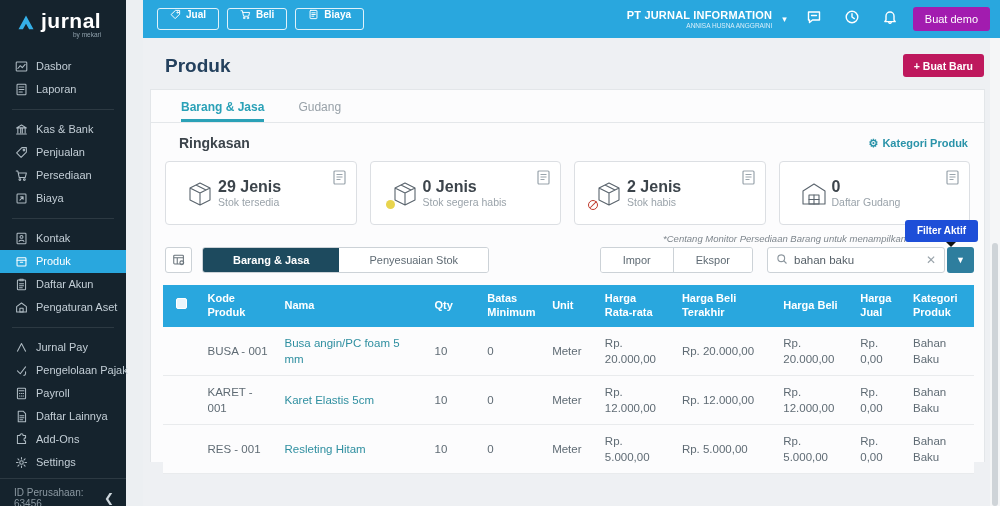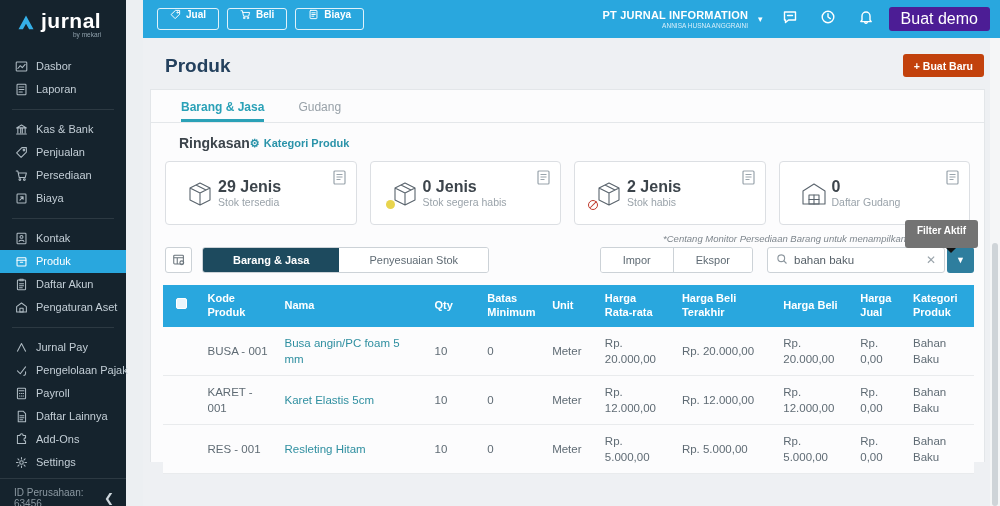--- a/index.html
+++ b/index.html
@@ -38,38 +38,38 @@
   .tb-btn svg { width:11px; height:11px; stroke:#fff; fill:none; stroke-width:1.4;
     stroke-linecap:round; stroke-linejoin:round; }
   .tb-spacer { flex:1; }
   .tb-company { text-align:right; color:#fff; line-height:1.15; cursor:pointer; }
   .tb-company .cname { font-size:11px; font-weight:bold; letter-spacing:.2px; }
   .tb-company .uname { font-size:6.5px; color:#d9effa; }
   .tb-caret { color:#fff; font-size:9px; margin:0 4px 0 2px; }
   .tb-ic { width:30px; text-align:center; cursor:pointer; }
   .tb-ic svg { width:16px; height:16px; stroke:#fff; fill:none; stroke-width:1.4;
     stroke-linecap:round; stroke-linejoin:round; }
-  .demo-btn { background:#4c1d95; color:#fff; border:none; border-radius:3px;
-    height:24px; padding:0 12px; font-size:16px; cursor:pointer; }
+  .demo-btn { background:#a21caf; color:#fff; border:none; border-radius:3px;
+    height:24px; padding:0 12px; font-size:11px; cursor:pointer; }
 
   
   .content { position:absolute; left:143px; top:38px; right:0; bottom:0; background:#eef0f3; }
   .page-head { display:flex; align-items:center; justify-content:space-between;
     padding:16px 16px 12px 22px; }
   .page-title { font-size:19px; font-weight:bold; color:#24415e; }
-  .create-btn { background:#c2410c; color:#fff; border:none; border-radius:3px;
+  .create-btn { background:#be185d; color:#fff; border:none; border-radius:3px;
     height:23px; padding:0 11px; font-size:10.5px; font-weight:bold; cursor:pointer; }
 
   .panel { position:relative; margin:0 15px 0 7px; background:#fcfcfd;
     border:1px solid #e3e6e9; border-bottom:none; height:373px; }
   .tabs { display:flex; gap:34px; padding:0 0 0 30px; border-bottom:1px solid #e4e7ea; height:33px; }
   .tab { font-size:12px; padding-top:10px; cursor:pointer; color:#98a1a8; }
   .tab.active { color:#2aa1b7; font-weight:bold; border-bottom:3px solid #2aa1b7; }
 
-  .summary-head { display:flex; align-items:center; justify-content:flex-start;
+  .summary-head { display:flex; align-items:center; justify-content:space-between;
     padding:12px 16px 0 28px; }
   .ringkasan { font-size:14px; font-weight:bold; color:#3c444b; }
   .cat-link { font-size:11px; font-weight:bold; color:#2a93a9; cursor:pointer;
     display:inline-flex; align-items:center; gap:4px; }
   .cat-gear { font-size:11px; }
 
   .cards { display:flex; gap:13px; padding:10px 14px 0 14px; }
   .card { position:relative; flex:1; height:64px; background:#fff; border:1px solid #dcdfe3;
     border-radius:4px; display:flex; align-items:center; padding:0 14px 0 18px; }
   .card-ic { position:relative; width:34px; height:30px; color:#5a646d; }
@@ -81,22 +81,22 @@
     border-radius:50%; border:1.4px solid #c0392b; }
   .badge-slash::after { content:""; position:absolute; left:0; top:3.2px; width:9px;
     height:1.4px; background:#c0392b; transform:rotate(-45deg); }
   .card-val { font-size:16px; font-weight:bold; color:#3c444b; line-height:1.15; }
   .card-lab { font-size:10.5px; color:#9aa3aa; }
   .card-doc { position:absolute; top:8px; right:10px; width:13px; height:15px; cursor:pointer; }
   .card-doc svg { width:13px; height:15px; stroke:#99a4ac; fill:none; stroke-width:1.2; }
 
   .note-row { text-align:right; font-size:9.5px; font-style:italic; color:#7e868d;
     padding:8px 78px 0 0; height:20px; }
-  .tooltip { position:absolute; top:130px; right:6px; background:#737373; color:#fff;
-    font-size:10px; font-weight:bold; padding:5px 12px 12px; border-radius:3px; z-index:6; }
+  .tooltip { position:absolute; top:130px; right:6px; background:#1d4ed8; color:#fff;
+    font-size:10px; font-weight:bold; padding:5px 12px 6px; border-radius:3px; z-index:6; }
   .tooltip::after { content:""; position:absolute; bottom:-5px; right:22px;
     border:5px solid transparent; border-top-color:#101213; border-bottom:none; }
 
   .controls { display:flex; align-items:center; padding:2px 10px 0 14px; }
   .cols-btn { width:27px; height:26px; border:1px solid #ccd2d7; border-radius:3px;
     background:#fff; color:#6a747c; cursor:pointer; display:inline-flex; align-items:center;
     justify-content:center; }
   .cols-btn svg { width:14px; height:14px; stroke:currentColor; fill:none; stroke-width:1.2; }
   .segmented { display:flex; margin-left:10px; border:1px solid #ccd2d7; border-radius:3px;
     overflow:hidden; }

